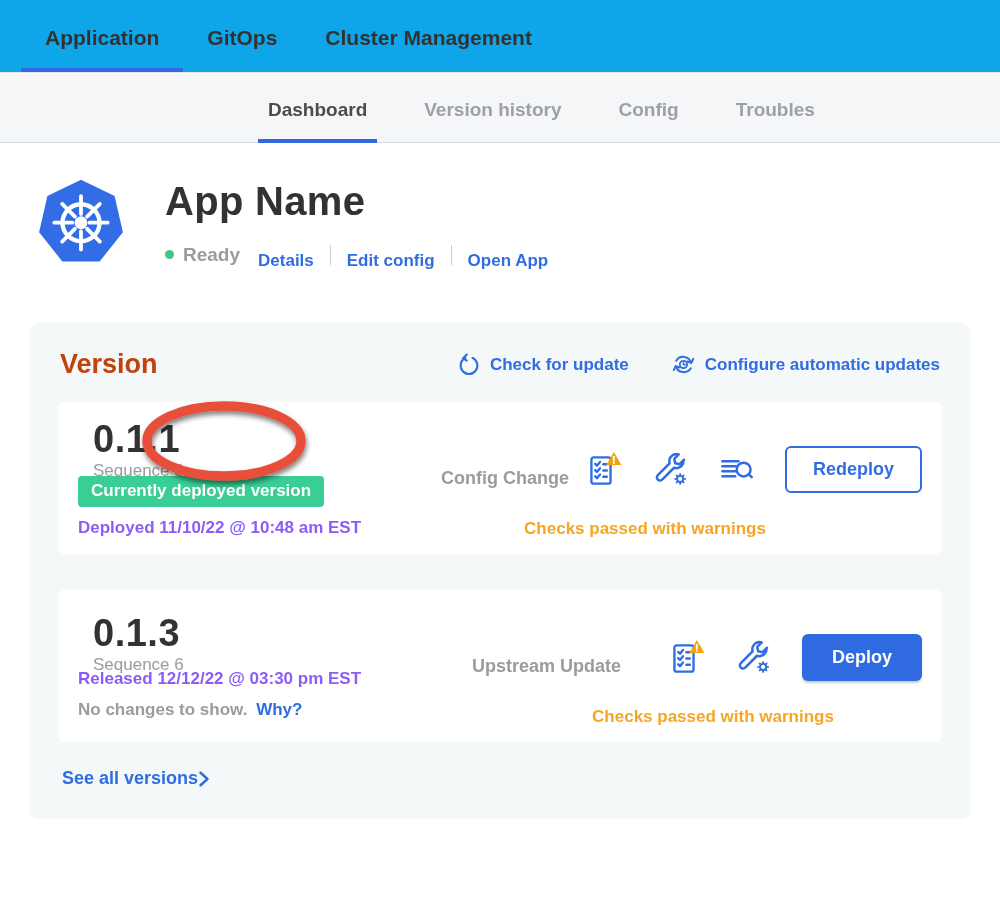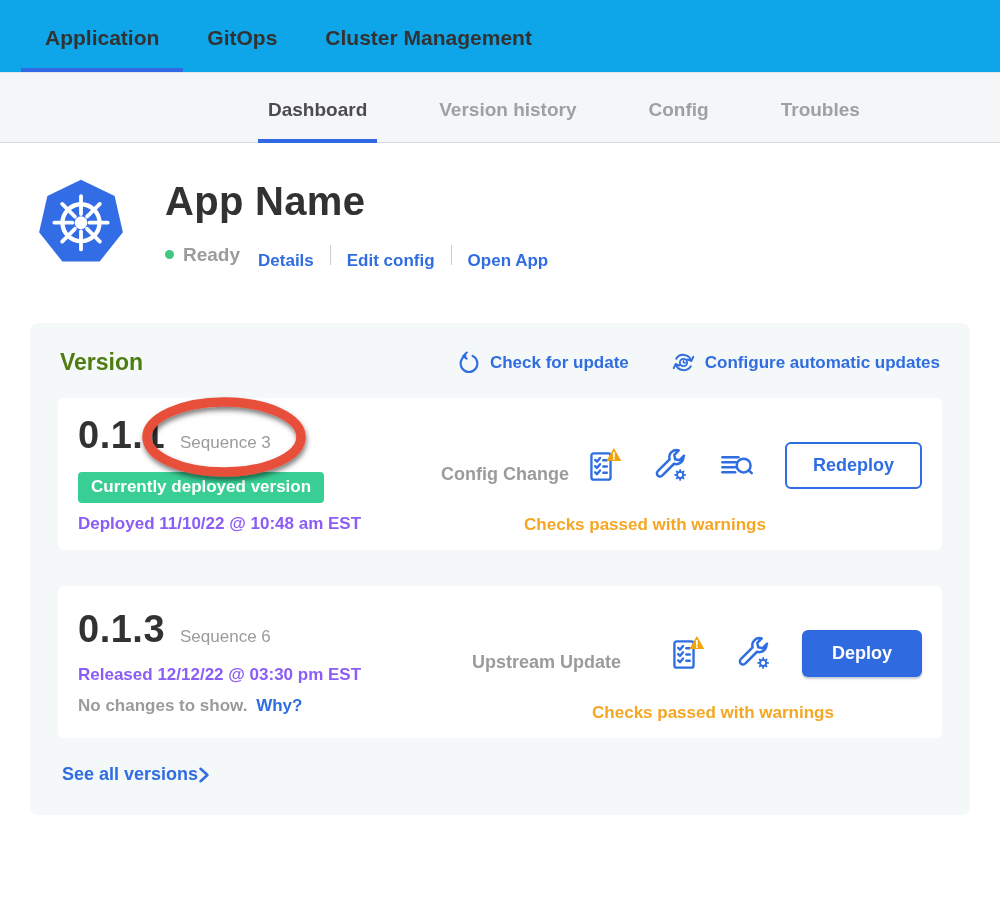--- a/index.html
+++ b/index.html
@@ -7,49 +7,49 @@
     font-family:"Liberation Sans","DejaVu Sans",sans-serif; }
 
   
   .primary-nav { display:flex; height:72px; padding-left:21px; background:#0ea5e9; }
   .ptab { height:72px; line-height:76px; padding:0 24px; font-size:21px; font-weight:700;
     color:#323232; cursor:pointer; border-bottom:4px solid transparent; }
   .ptab.active { border-bottom-color:#3268e3; }
 
   
   .secondary-nav { display:flex; height:71px; background:#f5f6f8; border-top:1px solid #e3e6e9;
-    border-bottom:1px solid #d7dadd; padding-left:258px; column-gap:52px; }
+    border-bottom:1px solid #d7dadd; padding-left:258px; column-gap:37px; }
   .stab { height:70px; line-height:74px; padding:0 10px; font-size:19px; font-weight:700;
     color:#9da0a5; cursor:pointer; border-bottom:4px solid transparent; white-space:nowrap; }
   .stab.active { color:#4c4c4e; border-bottom-color:#3268e3; }
 
   
   .app-header { display:flex; align-items:flex-start; margin:34px 0 0 38px; }
   .logo { width:86px; height:88px; flex-shrink:0; }
   .head-text { margin-left:41px; padding-top:2px; }
   .app-title { font-size:40px; font-weight:800; color:#323232; letter-spacing:.3px; }
   .status-row { display:flex; align-items:center; margin-top:14px; }
   .dot { width:9px; height:9px; border-radius:50%; background:#41c781; margin-right:9px; }
   .ready { font-size:19px; font-weight:700; color:#9b9b9b; margin-right:18px; }
   .hlink { font-size:17px; font-weight:700; color:#2f6de1; text-decoration:none; cursor:pointer;margin-top:13px; }
   .vsep { width:1px; height:20px; background:#c9ced4; margin:0 16px; }
 
   
   .panel { width:940px; margin:52px 0 0 30px; background:#f4f8f9; border-radius:8px;
     padding:26px 28px 30px 28px; }
   .panel-head { display:flex; align-items:center; justify-content:space-between; padding:0 2px; }
-  .panel-title { font-size:23px; font-weight:800; color:#4d7c0f; }
+  .panel-title { font-size:27px; font-weight:800; color:#c2410c; }
   .panel-actions { display:flex; align-items:center; column-gap:42px; }
   .paction { display:flex; align-items:center; column-gap:9px; font-size:17px; font-weight:700;
     color:#2f6de1; text-decoration:none; cursor:pointer; }
 
   .vcard { position:relative; display:flex; align-items:center; background:#fff; border-radius:6px;
     margin-top:22px; padding:16px 20px; min-height:152px; }
   .vleft { width:345px; flex-shrink:0; }
-  .vrow { position:relative; display:flex; align-items:baseline; height:46px; }
+  .vrow { position:relative; display:flex; align-items:baseline; height:46px;flex-direction:column; }
   .vnum { font-size:38px; font-weight:800; color:#323232; letter-spacing:.5px; }
   .vseq { font-size:17px; font-weight:500; color:#9b9b9b; margin-left:15px; white-space:nowrap; }
   .annotation-svg { position:absolute; left:56px; top:-24px; pointer-events:none; z-index:3; }
   .badge { display:inline-block; margin-top:12px; background:#38ce94; color:#fff; font-size:17px;
     font-weight:700; padding:5px 13px 6px; border-radius:4px; }
   .meta { margin-top:11px; font-size:17px; font-weight:600; color:#8b5cf6; white-space:nowrap; }
   .changes-line { margin-top:11px; font-size:17px; font-weight:600; color:#9b9b9b; }
   .changes-line .hlink { font-size:17px; margin-left:4px; }
 
   .vmid { flex:1; display:flex; justify-content:center; font-size:18px; font-weight:700;

